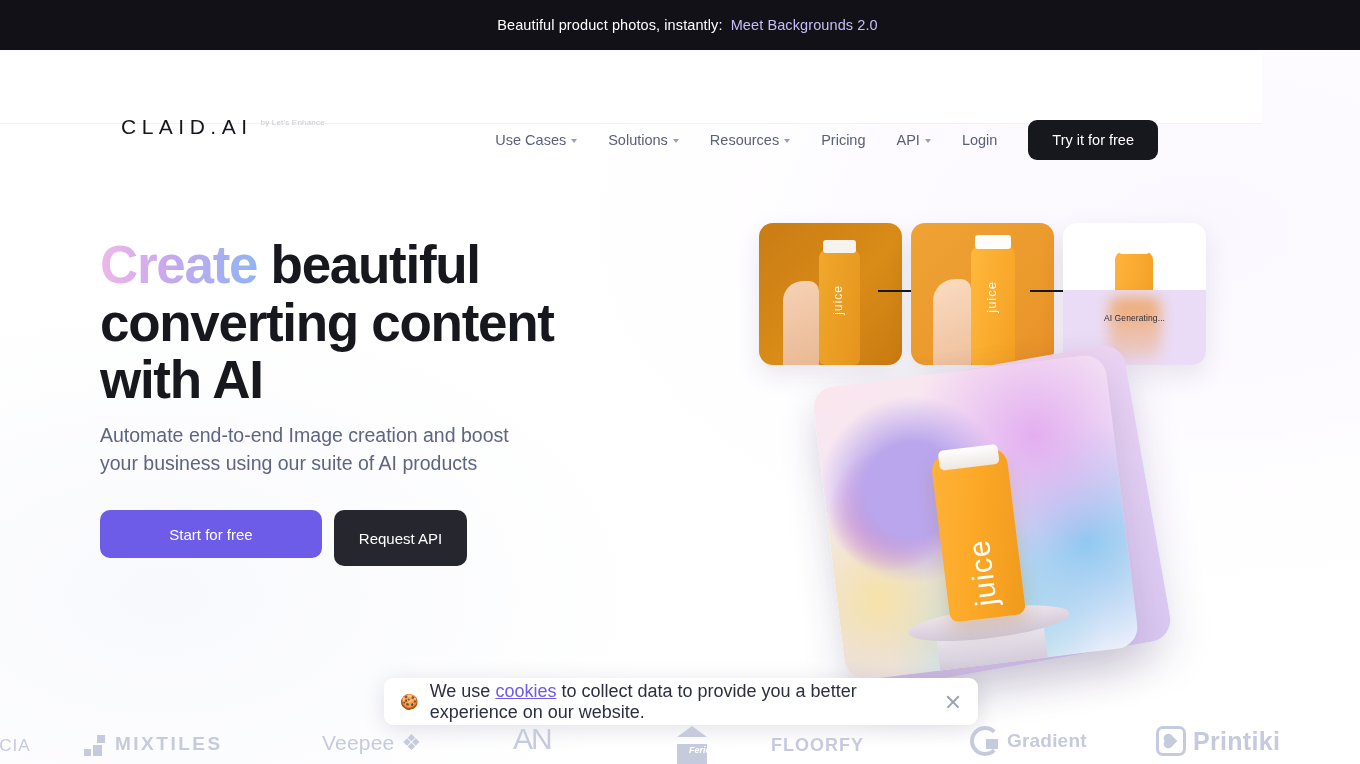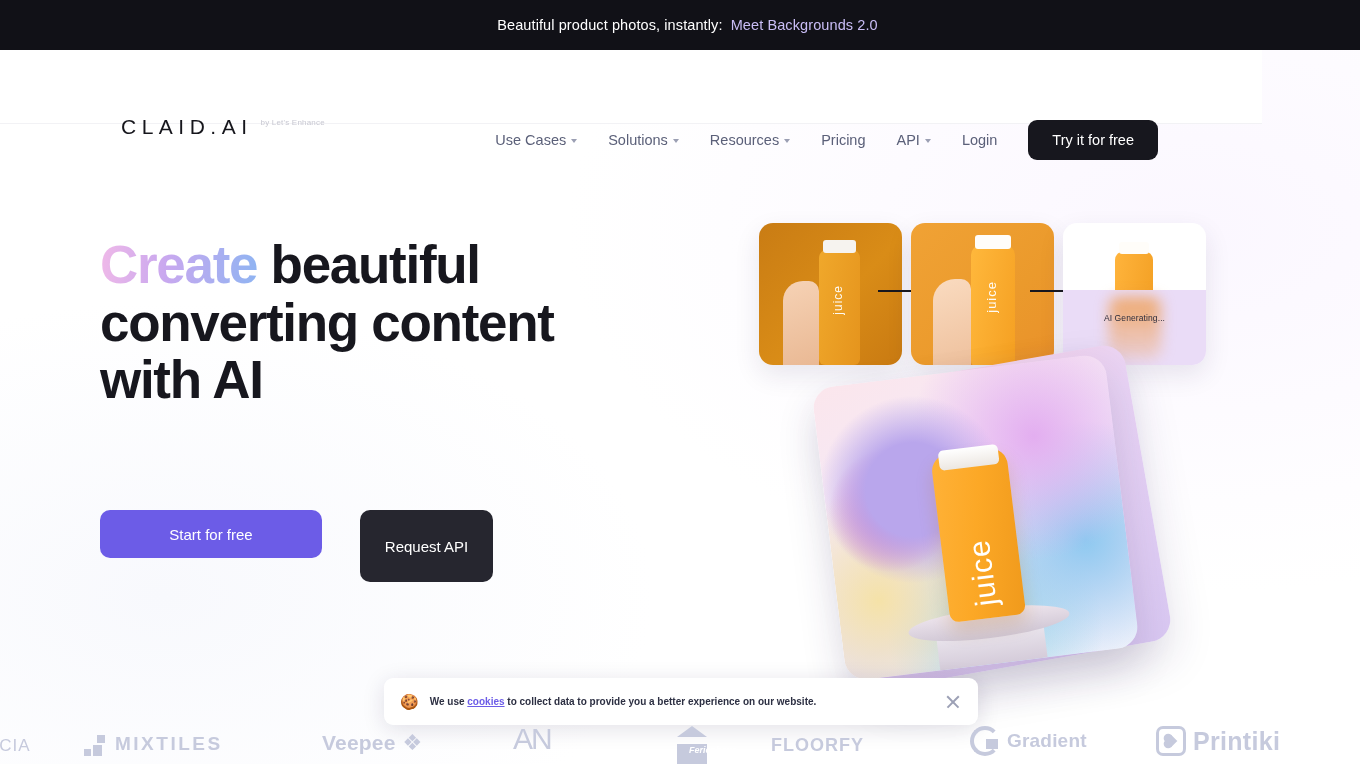--- a/index.html
+++ b/index.html
@@ -43,21 +43,21 @@
   .hero-title { position:absolute; left:100px; top:236px; font-size:53px; line-height:1.085;
                 font-weight:700; color:#17171e; letter-spacing:-1.3px; max-width:560px; }
   .grad-word { background:linear-gradient(95deg,#f0b9e8 0%, #c9a8ef 42%, #8fb4f2 100%);
                -webkit-background-clip:text; background-clip:text; color:transparent; }
   .hero-sub { position:absolute; left:100px; top:422px; font-size:19.5px; line-height:1.42;
               color:#5e6580; max-width:440px; }
   .hero-btns { position:absolute; left:100px; top:510px; display:flex; gap:12px; }
   .btn { border:none; border-radius:10px; font-size:15px; cursor:pointer; color:#fff;
          display:flex; align-items:center; justify-content:center; }
   .btn-primary { background:#6c5ce7; width:222px; height:48px; }
-  .btn-dark { background:#26262f; width:133px; height:72px;margin-left:26px; }
+  .btn-dark { background:#26262f; width:133px; height:56px; }
 
   
   .art { position:absolute; left:700px; top:140px; width:620px; height:560px; }
   .card { position:absolute; border-radius:14px; overflow:hidden;
           box-shadow:0 10px 26px rgba(40,30,80,.10); }
   .c1 { left:59px; top:83px; width:143px; height:142px;
         background:linear-gradient(135deg,#c97c14 0%, #d98c17 55%, #c97a12 100%); }
   .c2 { left:211px; top:83px; width:143px; height:142px;
         background:linear-gradient(135deg,#f0a235 0%, #eb9a2c 60%, #e9912a 100%); }
   .c3 { left:363px; top:83px; width:143px; height:142px; background:#ffffff; }
@@ -129,40 +129,40 @@
   .big-juice { position:absolute; left:50%; transform:translateX(-50%) rotate(180deg);
                bottom:58px; writing-mode:vertical-rl; color:#fff; font-size:30px;
                letter-spacing:1px; }
 
   
   .cookie { position:absolute; left:384px; top:678px; width:594px; height:47px;
             background:#ffffff; border-radius:9px;
             box-shadow:0 4px 22px rgba(30,25,70,.13);
             display:flex; align-items:center; padding:0 16px; gap:11px; }
   .cookie-emoji { font-size:15px; line-height:1; }
-  .cookie-text { font-size:10px; color:#2c2f42; flex:1;font-weight:bold; }
+  .cookie-text { font-size:18px; color:#2c2f42; flex:1; }
   .cookie-link { color:#6c5ce7; text-decoration:underline; cursor:pointer; }
   .cookie-close { width:18px; height:18px; cursor:pointer; position:relative; flex:none; }
   .cookie-close::before, .cookie-close::after {
     content:""; position:absolute; left:1px; top:8px; width:16px; height:1.6px;
     background:#9ca0b5; }
   .cookie-close::before { transform:rotate(45deg); }
   .cookie-close::after  { transform:rotate(-45deg); }
 
   
   .logos { position:absolute; left:0; bottom:0; width:1360px; height:62px; }
   .logo-item { position:absolute; bottom:8px; color:#c6cadd; display:flex;
                align-items:center; gap:7px; white-space:nowrap; }
   .lg-text { font-weight:700; letter-spacing:2.5px; font-size:19px; }
   .mix-sq { position:relative; width:24px; height:24px; }
   .mix-sq i { position:absolute; background:#c6cadd; display:block; }
   .mix-sq i:nth-child(1){ left:0; bottom:0; width:7px; height:7px; }
   .mix-sq i:nth-child(2){ left:9px; bottom:0; width:9px; height:11px; }
   .mix-sq i:nth-child(3){ left:13px; bottom:13px; width:8px; height:8px; }
-  .veepee { font-size:21px; letter-spacing:.2px; font-weight:700; }
+  .veepee { font-size:21px; letter-spacing:.2px; font-weight:400; }
   .an-mark { font-size:30px; font-weight:300; letter-spacing:-2px; }
   .fh { position:relative; width:38px; height:36px; }
   .fh-roof { position:absolute; left:4px; top:0; width:0; height:0;
              border-left:15px solid transparent; border-right:15px solid transparent;
              border-bottom:11px solid #c6cadd; }
   .fh-body { position:absolute; left:4px; top:18px; width:30px; height:26px;
              background:#c6cadd;padding-left:12px; }
   .fh-body span { display:block; color:#fff; font-size:9px; font-weight:700;
                   text-align:center; line-height:12px; font-style:italic; }
   .floorfy { font-weight:700; letter-spacing:1px; font-size:18px; }
@@ -222,20 +222,21 @@
       </div>
       <div class="nav-item">
         <span>Login</span>
       </div>
       <button class="nav-cta">Try it for free</button>
     </nav>
   </header>
 
   <h1 class="hero-title"><span class="grad-word">Create</span><span> beautiful converting content with AI</span></h1>
 
+  <p class="hero-sub">Automate end-to-end Image creation and boost your business using our suite of AI products</p>
 
   <div class="hero-btns">
     <button class="btn btn-primary">Start for free</button>
     <button class="btn btn-dark">Request API</button>
   </div>
 
   <div class="art">
 
     <div class="card c1">
       <div class="thumb b1h"></div>

